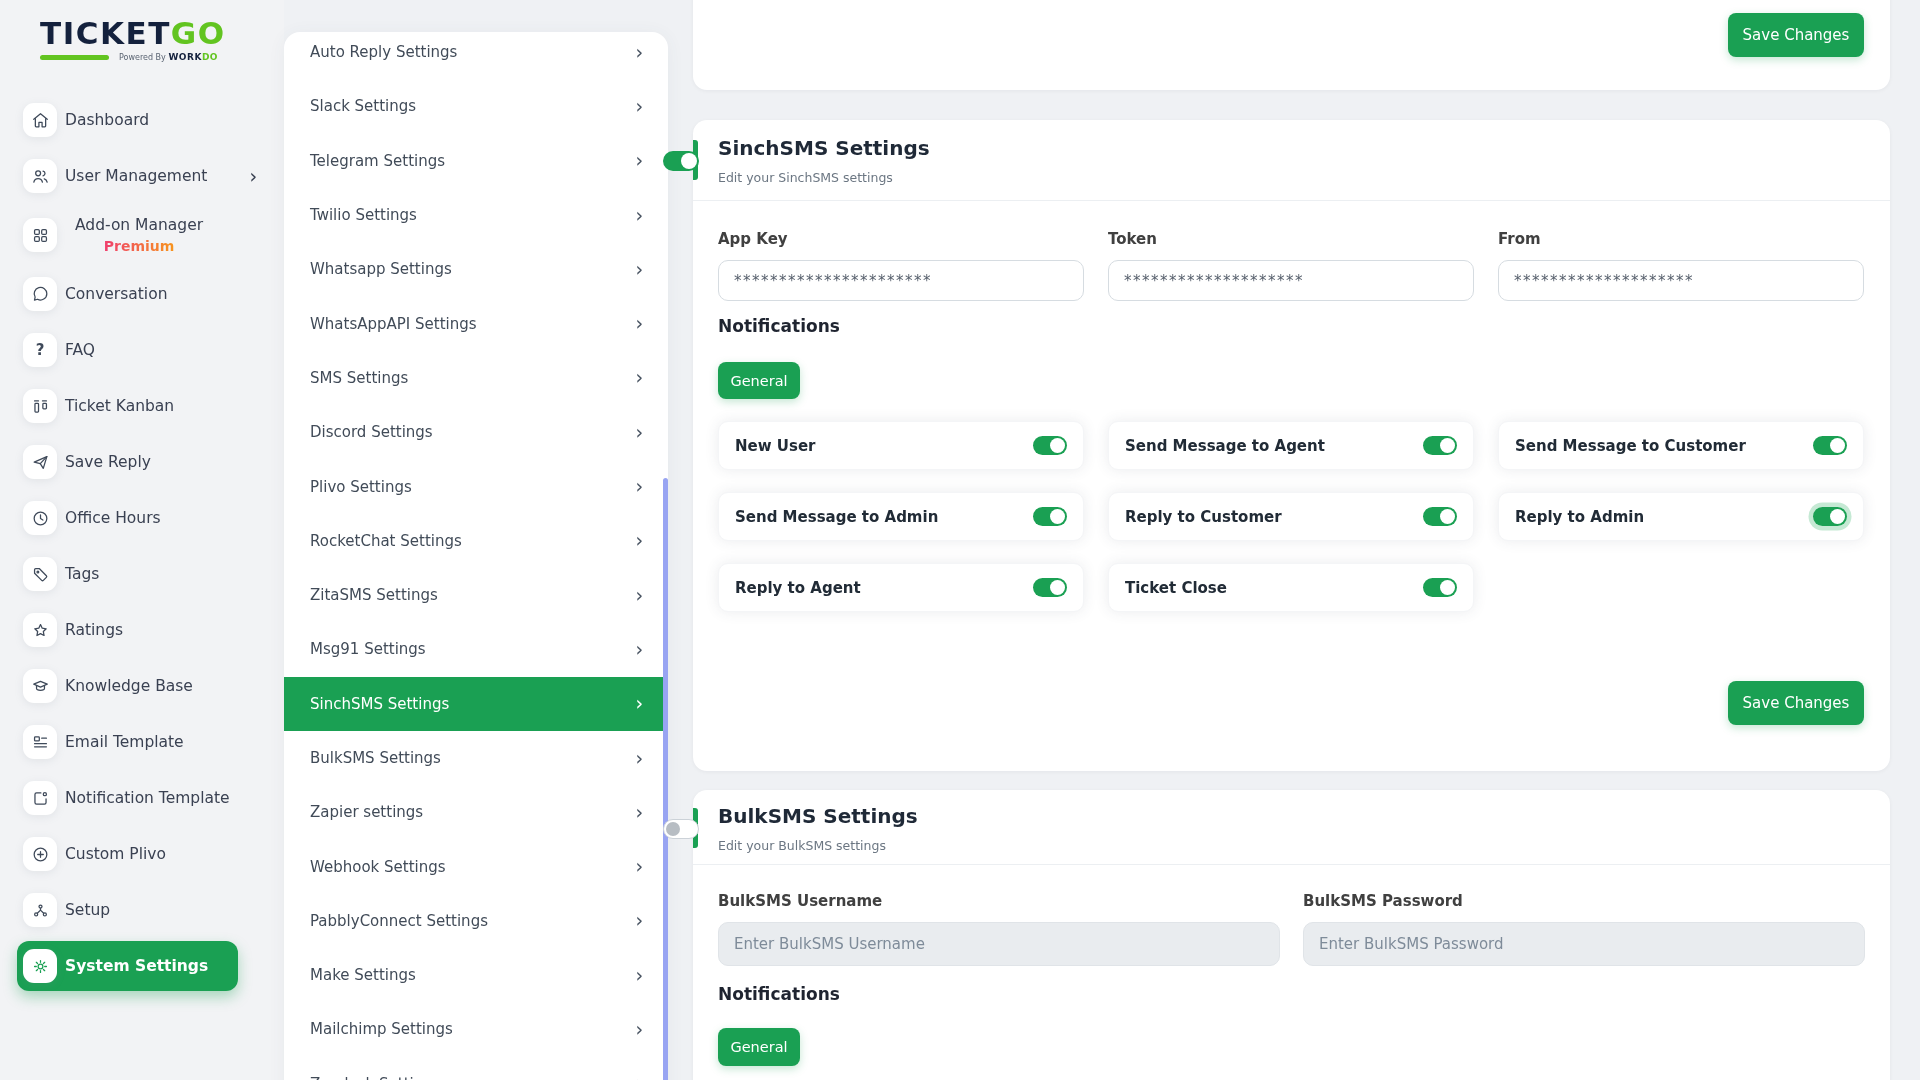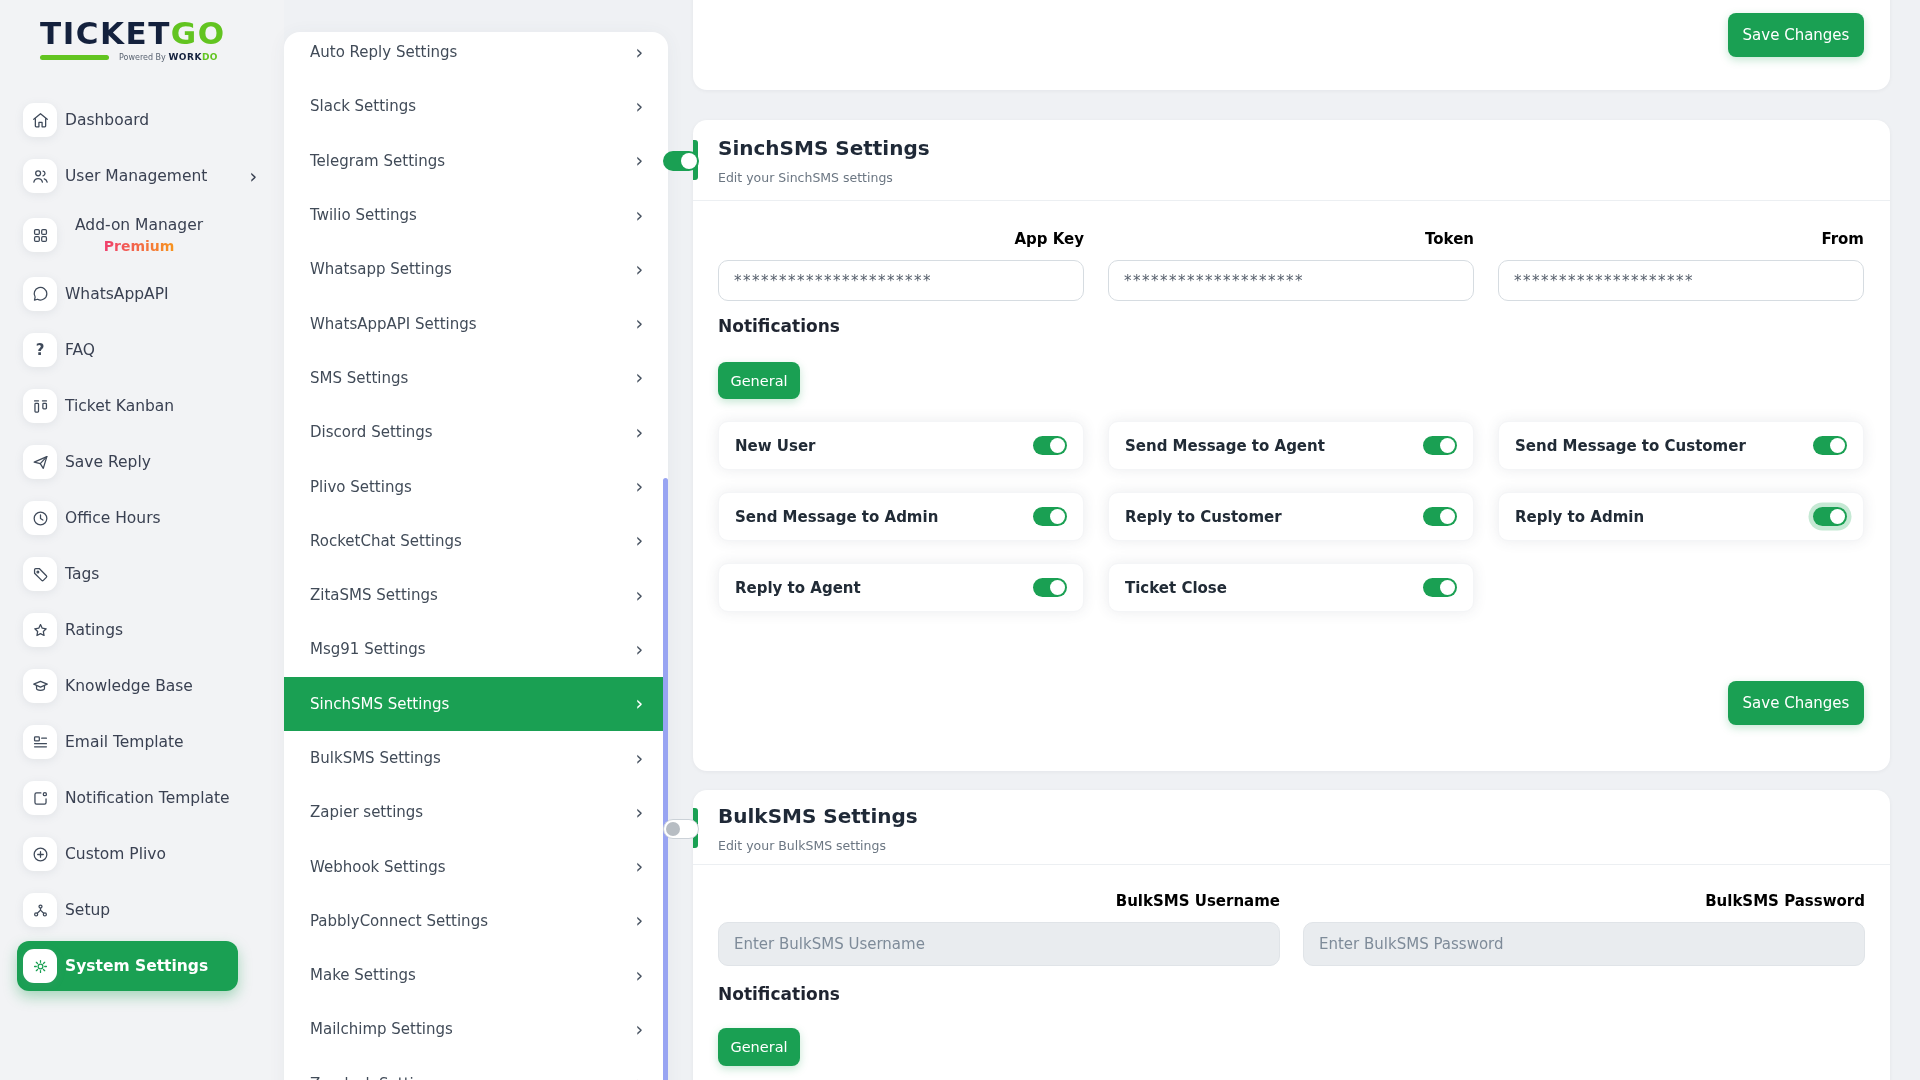--- a/index.html
+++ b/index.html
@@ -81,21 +81,21 @@
   .card-sinch .tab-general { top:242px; }
   .card-bulk .tab-general { top:238px; height:38px; }
 
   .head-switch { position:absolute; right:30px; top:31px; }
   .card-bulk .head-switch { top:29px; }
 
   .fields-3 { position:absolute; left:25px; top:110px; display:grid;
               grid-template-columns:repeat(3,366px); column-gap:24px; }
   .fields-2 { position:absolute; left:25px; top:102px; display:grid;
               grid-template-columns:repeat(2,562px); column-gap:23px; }
-  .f-label { font-size:15px; font-weight:600; color:#000000; margin-bottom:12px; display:block;text-align:right; }
+  .f-label { font-size:15px; font-weight:600; color:#404040; margin-bottom:12px; display:block; }
   .f-input { width:100%; height:41px; border:1px solid #D6DCE1; border-radius:10px;
              padding:0 15px; font-family:inherit; font-size:15px; color:#555E6B;
              letter-spacing:1.5px; background:#fff; outline:none; }
   .fields-2 .f-input { height:44px; letter-spacing:0; background:#E9ECEF; border-color:#E0E4E8; }
   .f-input::placeholder { color:#7E8B99; letter-spacing:0; }
 
   .section-heading { position:absolute; left:25px; font-size:17px; font-weight:700; color:#1F2430; }
   .card-sinch .section-heading { top:196px; }
   .card-bulk .section-heading { top:194px; }
 
@@ -168,21 +168,21 @@
         <span class="premium">Premium</span>
       </span>
     </div>
 
     <div class="side-item">
       <span class="icon-box">
         <svg class="ic" viewBox="0 0 24 24">
             <path d="M20 11a8 8 0 1 0-14.8 4.2L4.4 19l3.9-1a8 8 0 0 0 11.7-7z"></path>
           </svg>
       </span>
-      <span class="side-label">WhatsAppAPI</span>
+      <span class="side-label">Conversation</span>
     </div>
 
     <div class="side-item">
       <span class="icon-box">
           <span class="q-glyph">?</span>
         </span>
       <span class="side-label">FAQ</span>
     </div>
 
     <div class="side-item">

